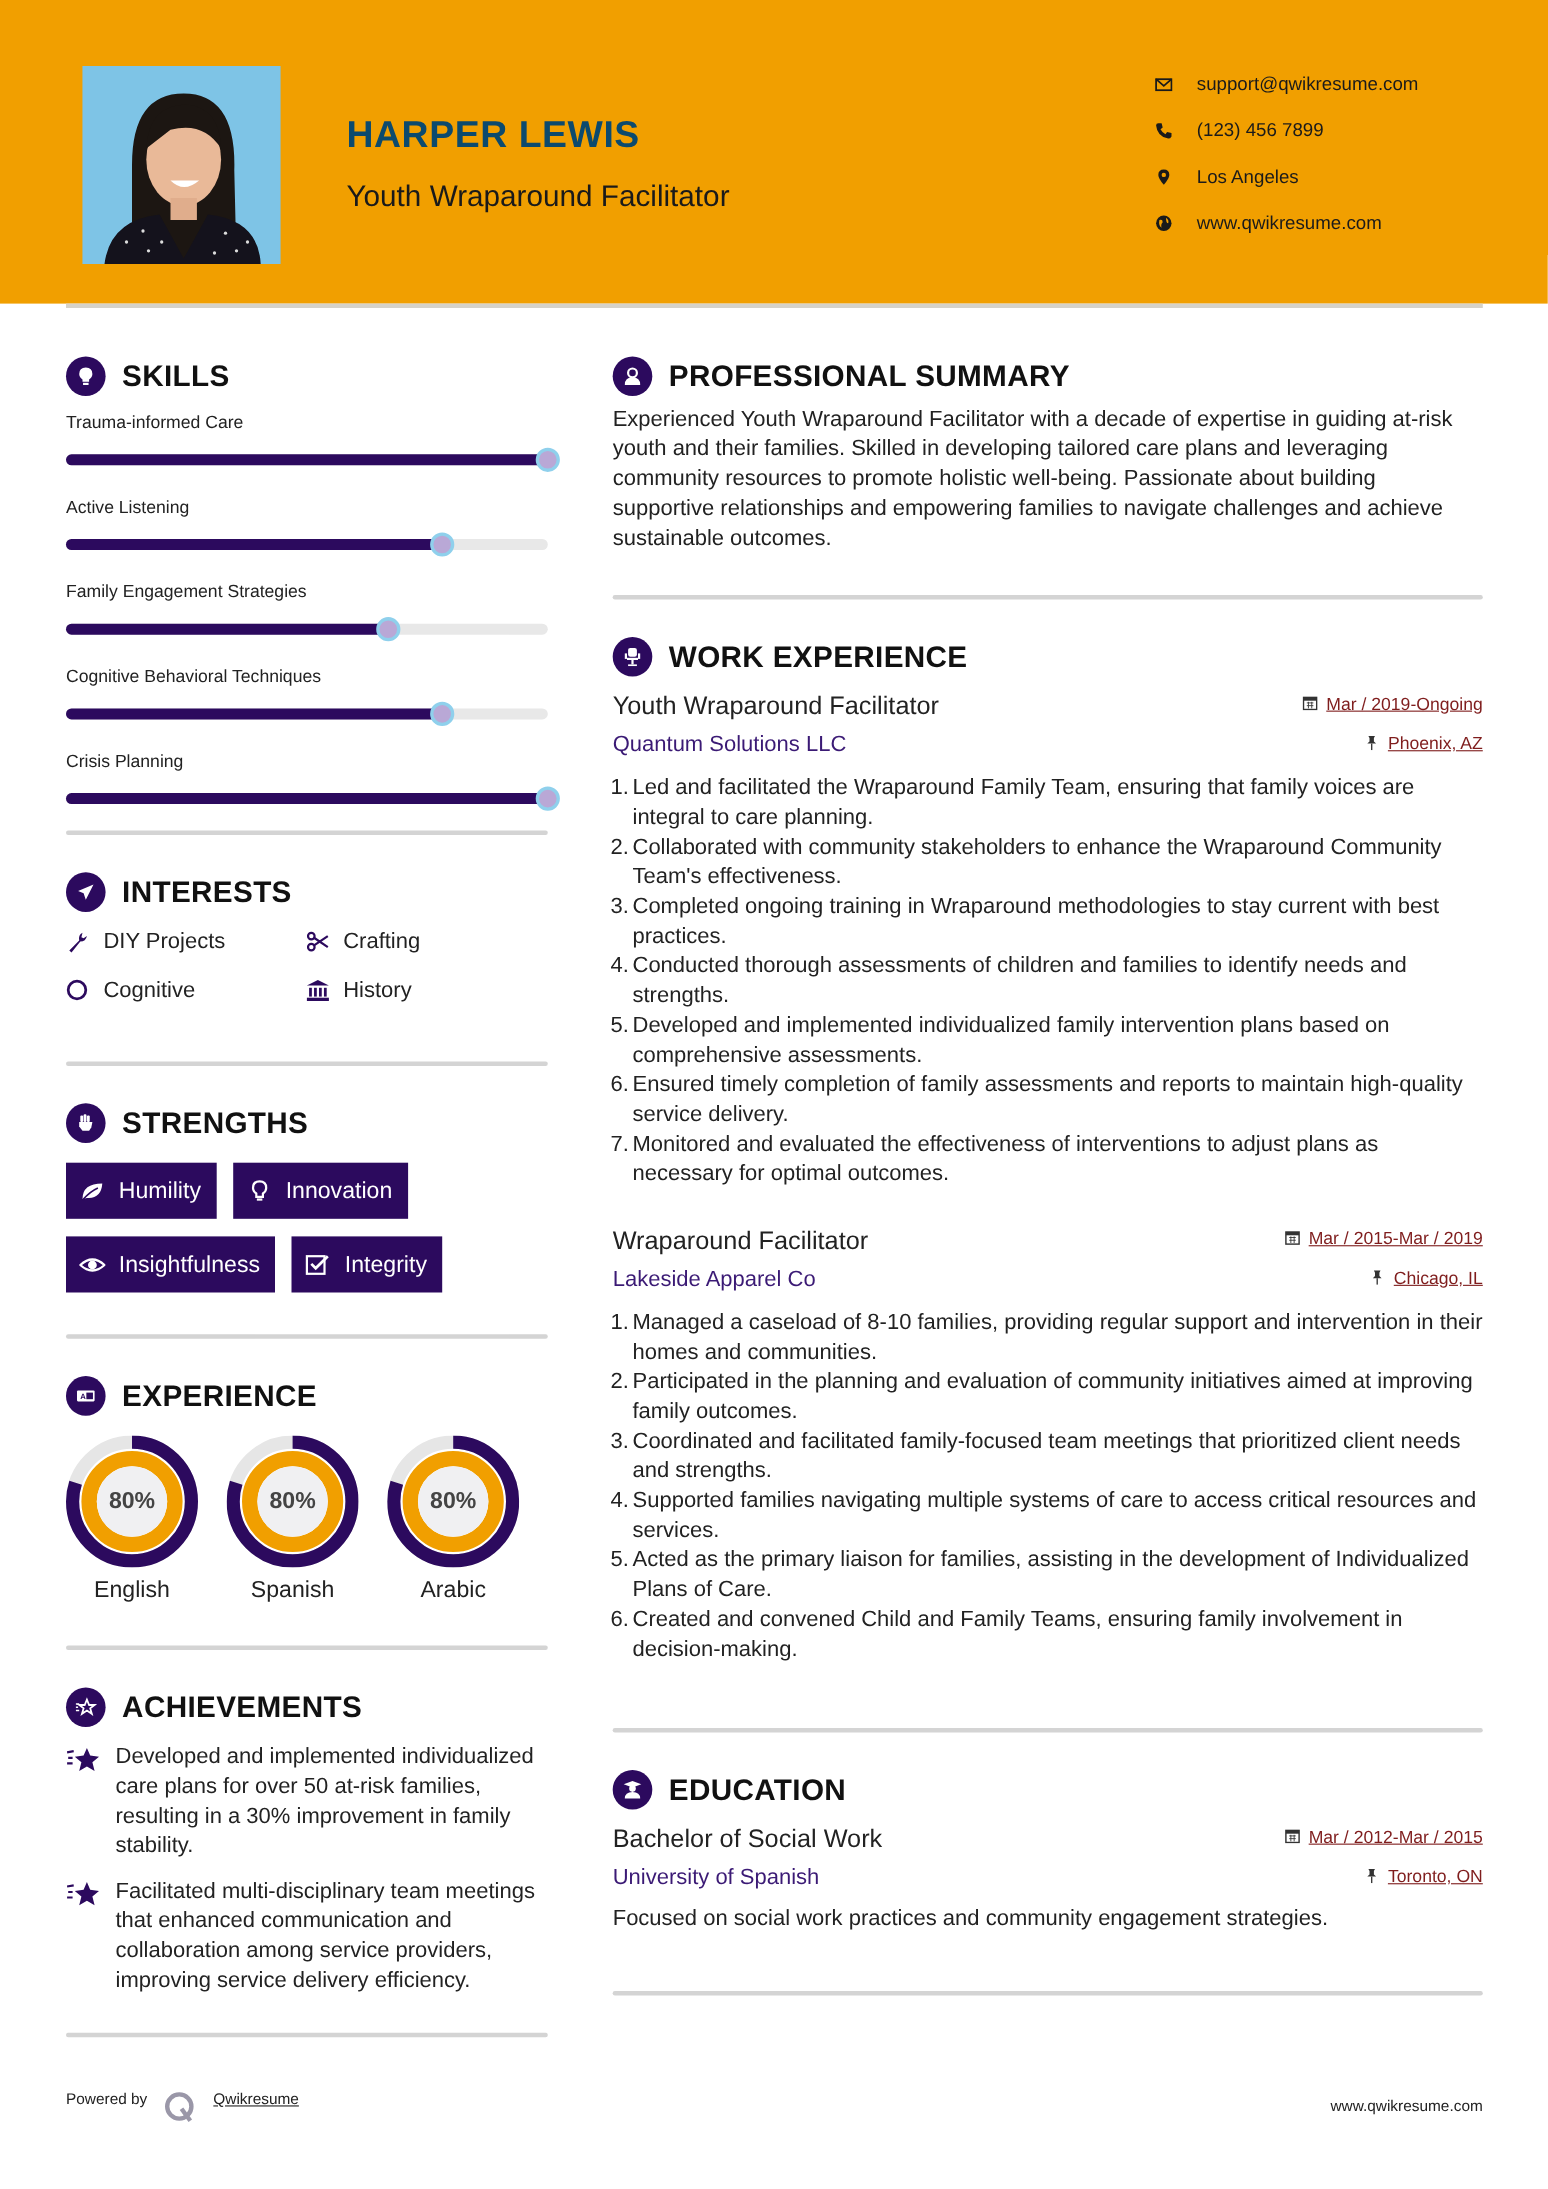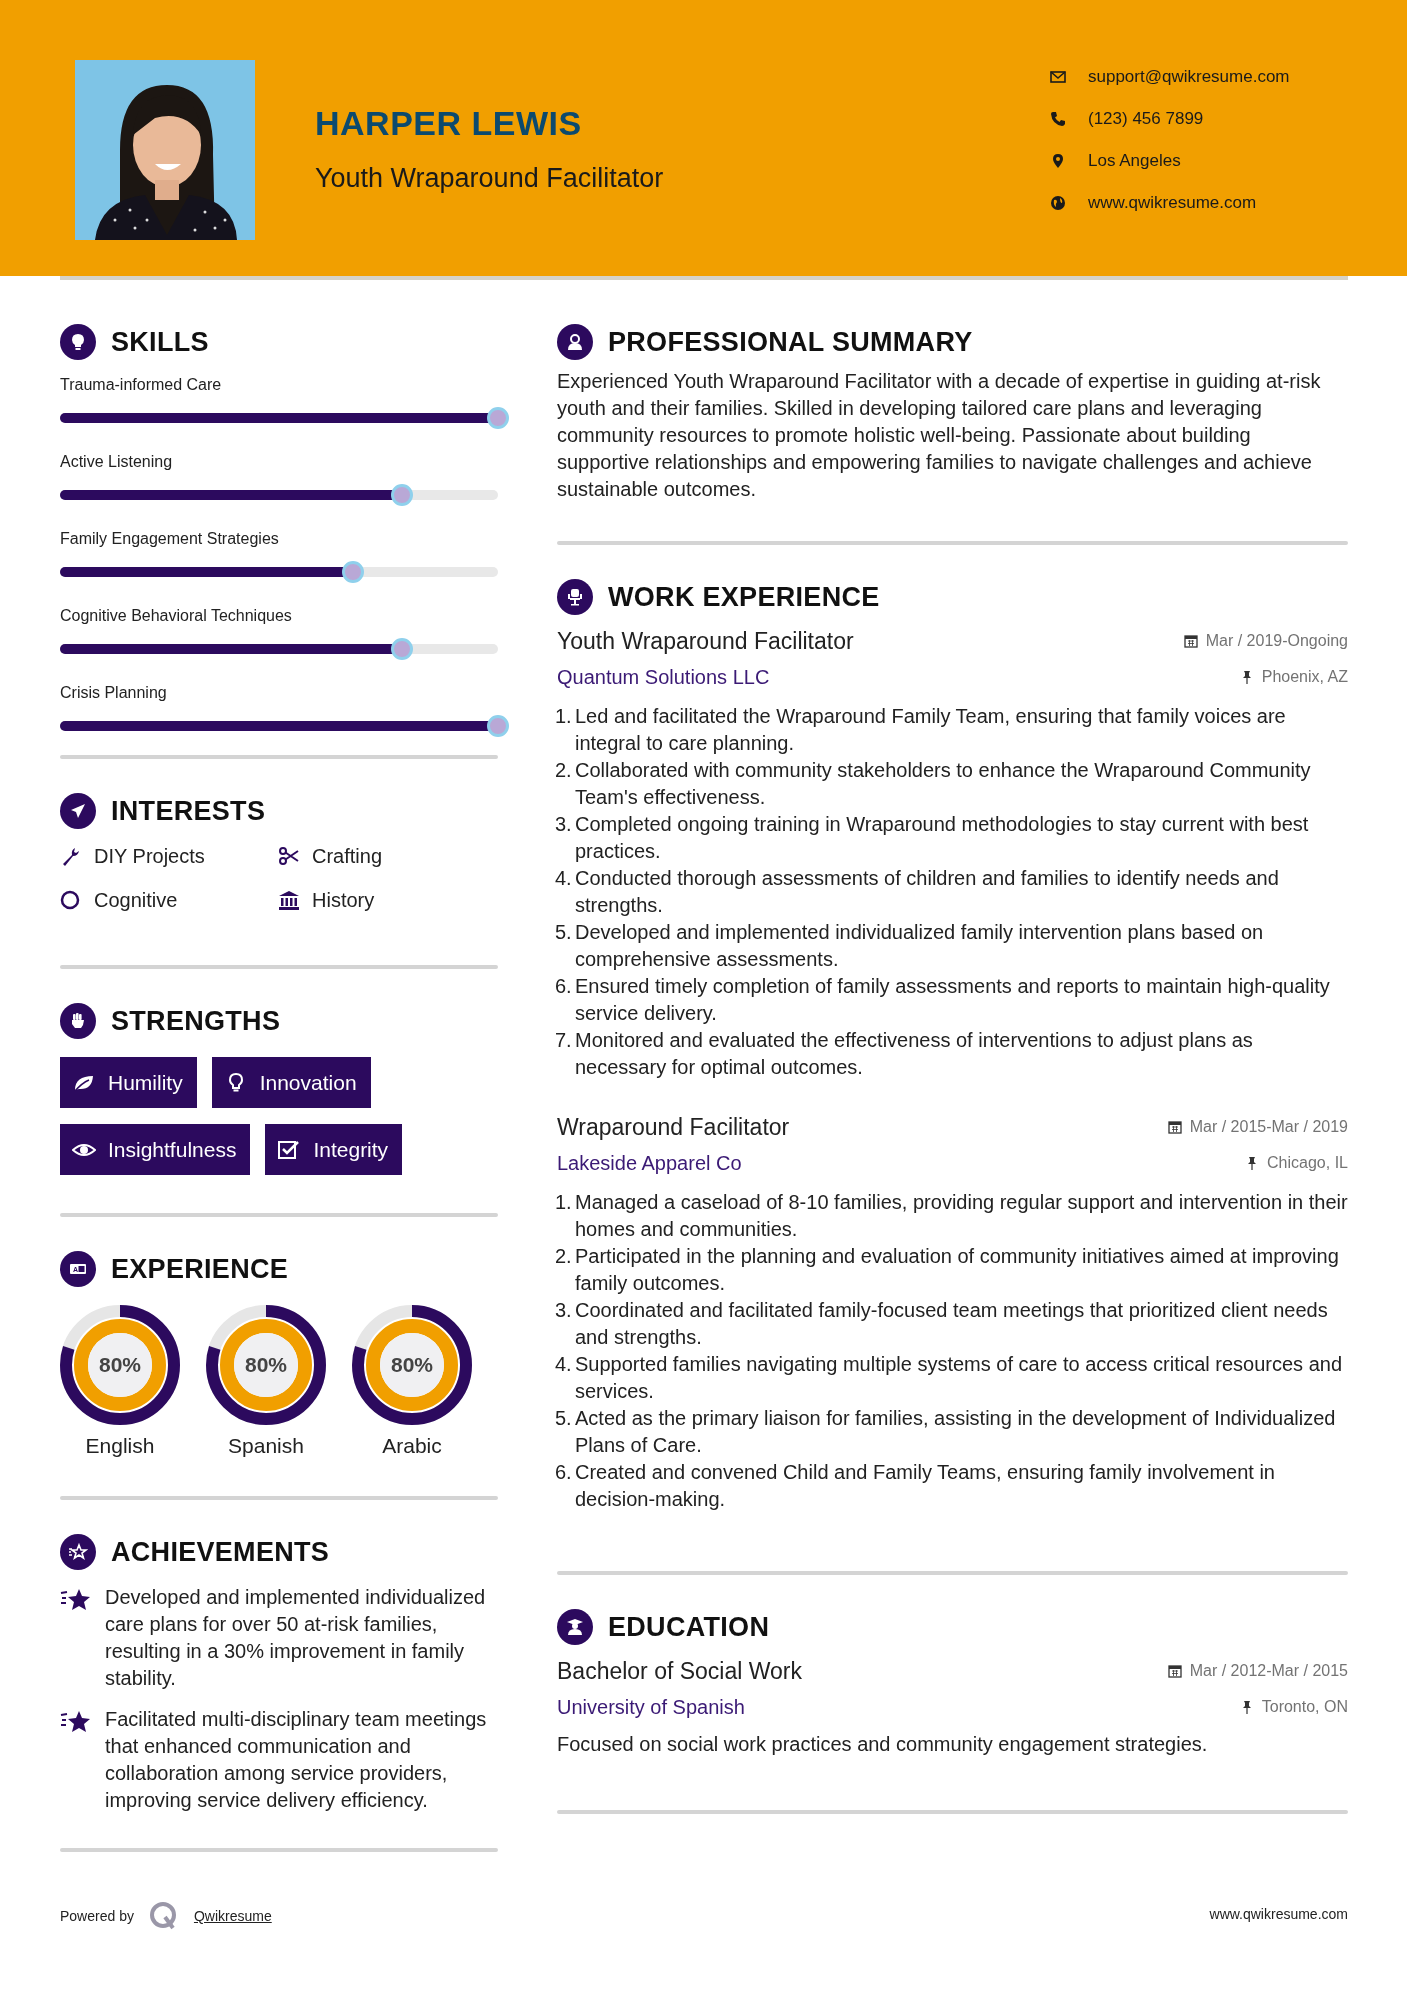--- a/index.html
+++ b/index.html
@@ -41,31 +41,31 @@
   .lang { width: 120px; text-align: center; }
   .donut { width: 120px; height: 120px; position: relative; }
   .donut svg { width: 120px; height: 120px; }
   .donut-text { position: absolute; left: 0; top: 0; width: 120px; height: 120px; display: flex; align-items: center; justify-content: center; font-size: 21px; font-weight: bold; color: #444; }
   .lang-name { font-size: 21px; margin-top: 9px; color: #222; }
 
   .ach { display: flex; margin-top: 10px; }
   .ach svg { width: 32px; height: 28px; flex: none; margin-right: 13px; margin-top: 2px; }
   .ach-text { font-size: 20px; line-height: 27px; color: #222; }
 
-  .footer-left { position: absolute; left: 60px; top: 1900px; display: flex; align-items: center; font-size: 14px; color: #222; }
+  .footer-left { position: absolute; left: 60px; top: 1900px; display: flex; align-items: flex-start; font-size: 14px; color: #222; }
   .footer-left .q { width: 32px; height: 32px; margin: 0 14px; }
   .footer-link { text-decoration: underline; }
   .footer-right { position: absolute; right: 59px; top: 1906px; font-size: 14px; color: #222; }
 
   .summary { font-size: 20px; line-height: 27px; color: #222; margin-top: 4px; }
   .job { margin-top: 4px; }
   .job-row { display: flex; justify-content: space-between; align-items: center; }
   .job-title { font-size: 23px; color: #222; height: 36px; line-height: 36px; }
   .job-company { font-size: 20px; color: #3b1a75; height: 36px; line-height: 36px; }
-  .job-meta { font-size: 16px; color: #737373; display: flex; align-items: center; }
+  .job-meta { font-size: 16px; color: #7f1d1d; display: flex; align-items: flex-start; text-decoration: underline; }
   .job-meta svg { width: 14px; height: 14px; margin-right: 8px; }
   .bullets { list-style: none; margin-top: 8px; }
   .bullets li { position: relative; padding-left: 18px; font-size: 20px; line-height: 27px; color: #222; }
   .bullets li .num { position: absolute; left: -2px; }
   .edu-desc { font-size: 20px; line-height: 27px; color: #222; margin-top: 6px; }
 </style>
 </head>
 <body>
 
 <div class="header">

